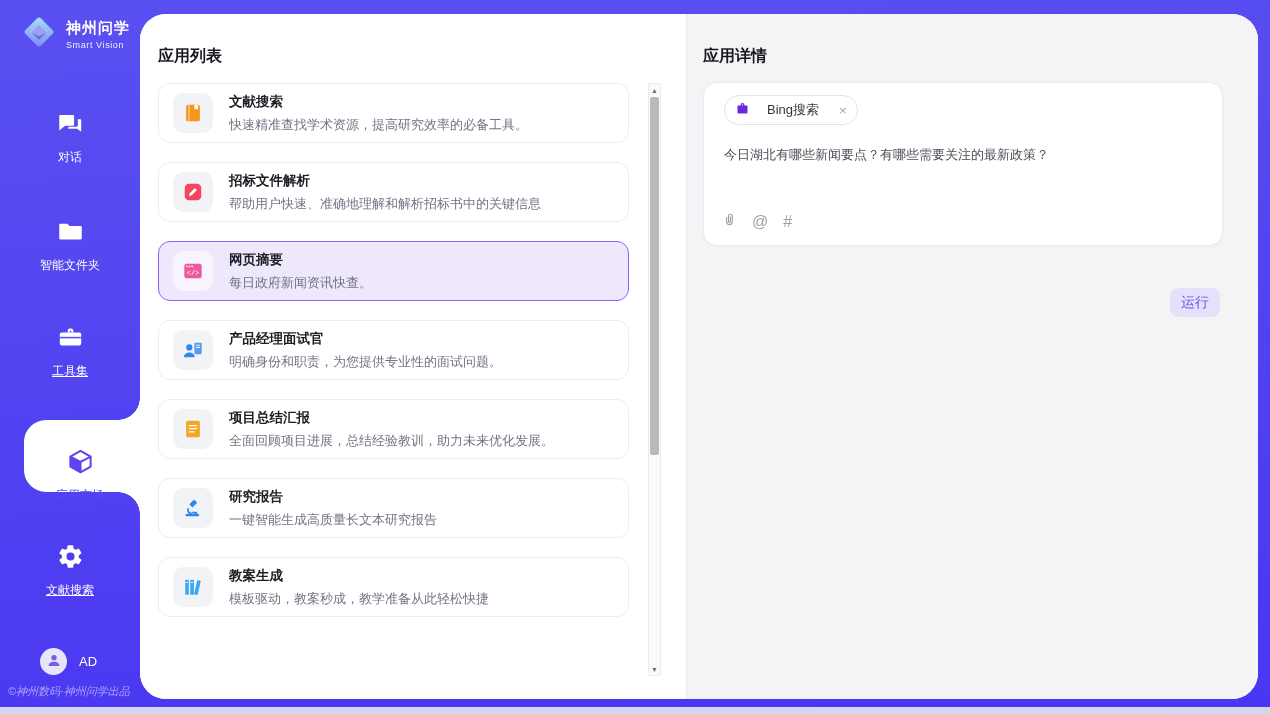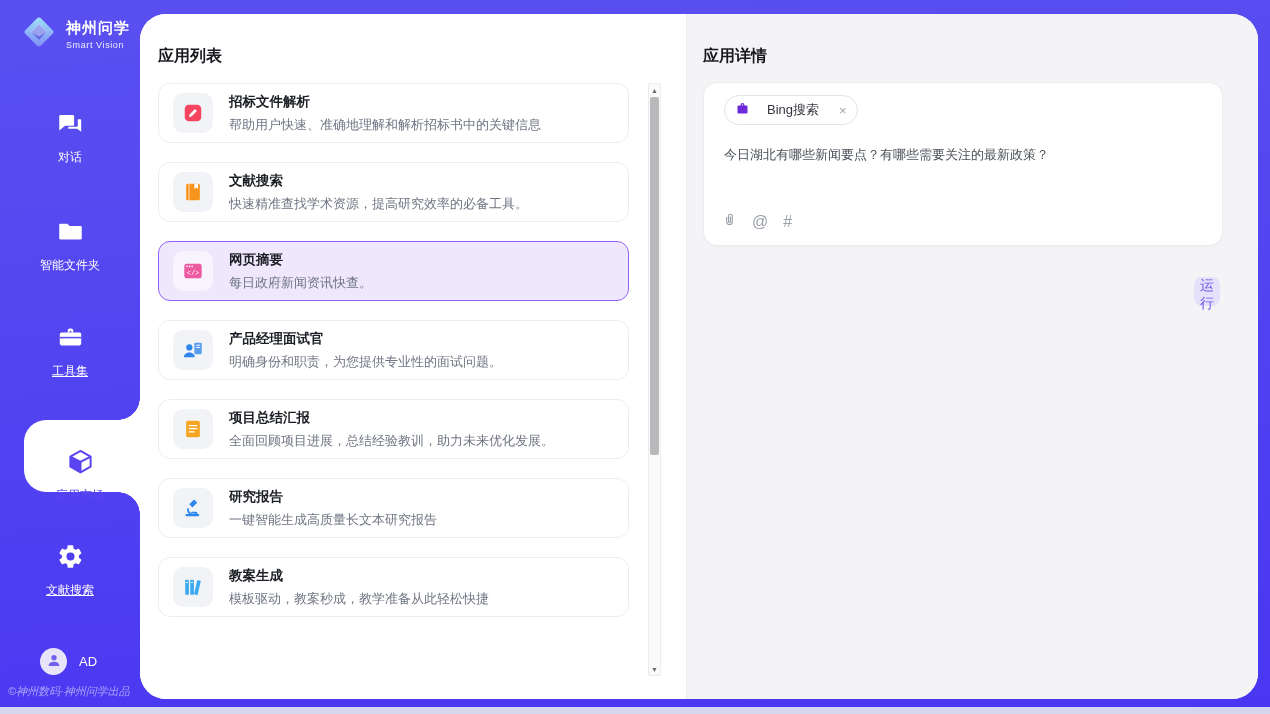--- a/index.html
+++ b/index.html
@@ -63,21 +63,21 @@
                  box-shadow:0 1px 2px rgba(0,0,0,.03); }
   .chip { position:absolute; left:20px; top:12px; height:30px; display:inline-flex; align-items:center;
           gap:17px; padding:0 10px; border:1px solid #e3e3e8; border-radius:16px; background:#fff; cursor:pointer; }
   .chip .chip-label { font-size:13px; color:#32353c; }
   .chip .chip-x { font-size:13px; color:#a0a4ad; margin-left:3px; cursor:pointer; }
   .prompt-text { position:absolute; left:20px; top:62px; right:20px; font-size:13px; color:#4a5058;
                  line-height:1.5; cursor:text; }
   .tool-row { position:absolute; left:18px; top:128px; display:flex; align-items:center; gap:15px;
               color:#9aa0aa; }
   .tool-glyph { font-size:16px; line-height:1; cursor:pointer; }
-  .run-btn { position:absolute; top:263px; right:38px; width:26px; height:29px; border:none;
+  .run-btn { position:absolute; top:274px; right:38px; width:50px; height:29px; border:none;
              background:#e7e0fb; color:#6a58e8; font-size:14px; border-radius:8px; cursor:pointer;
              font-family:"Liberation Sans",sans-serif; }
 
   .bottom-strip { position:absolute; left:0; bottom:0; width:1270px; height:7px; background:#d5d7ee; }
 </style>
 </head>
 <body>
 
 <div class="page">
 
@@ -160,40 +160,40 @@
   </aside>
 
   <main class="panel">
 
     <section class="list-col">
       <h2 class="col-title">应用列表</h2>
       <div class="list-viewport" id="app-list">
           <div class="app-card">
             <div class="tile">
               <svg width="22" height="22" viewBox="0 0 24 24">
-                <rect x="3" y="3" width="18" height="18" rx="4.5" fill="#f4445e"></rect>
-                <path d="M7.5 16.5l1-3.2 5.6-5.6 2.2 2.2-5.6 5.6-3.2 1z" fill="#fff"></path>
-              </svg>
-            </div>
-            <div>
-              <div class="app-name">招标文件解析</div>
-              <div class="app-desc">帮助用户快速、准确地理解和解析招标书中的关键信息</div>
-            </div>
-          </div>
-          <div class="app-card">
-            <div class="tile">
-              <svg width="22" height="22" viewBox="0 0 24 24">
                 <rect x="4.5" y="3" width="15" height="18" rx="2" fill="#f7941e"></rect>
                 <rect x="7" y="3" width="1.3" height="18" fill="rgba(255,255,255,.55)"></rect>
                 <path d="M13.5 3v5.6l2-1.4 2 1.4V3z" fill="#fff"></path>
               </svg>
             </div>
             <div>
               <div class="app-name">文献搜索</div>
               <div class="app-desc">快速精准查找学术资源，提高研究效率的必备工具。</div>
+            </div>
+          </div>
+          <div class="app-card">
+            <div class="tile">
+              <svg width="22" height="22" viewBox="0 0 24 24">
+                <rect x="3" y="3" width="18" height="18" rx="4.5" fill="#f4445e"></rect>
+                <path d="M7.5 16.5l1-3.2 5.6-5.6 2.2 2.2-5.6 5.6-3.2 1z" fill="#fff"></path>
+              </svg>
+            </div>
+            <div>
+              <div class="app-name">招标文件解析</div>
+              <div class="app-desc">帮助用户快速、准确地理解和解析招标书中的关键信息</div>
             </div>
           </div>
           <div class="app-card selected">
             <div class="tile">
               <svg width="22" height="22" viewBox="0 0 24 24">
                 <rect x="2.5" y="4" width="19" height="16" rx="2.5" fill="#ee5aa0"></rect>
                 <circle cx="5.5" cy="7" r=".9" fill="#fff"></circle>
                 <circle cx="8.3" cy="7" r=".9" fill="#fff"></circle>
                 <circle cx="11.1" cy="7" r=".9" fill="#fff"></circle>
                 <text x="12" y="16.8" font-size="7.5" fill="#fff" text-anchor="middle" font-family="Liberation Mono, monospace">&lt;/&gt;</text>

